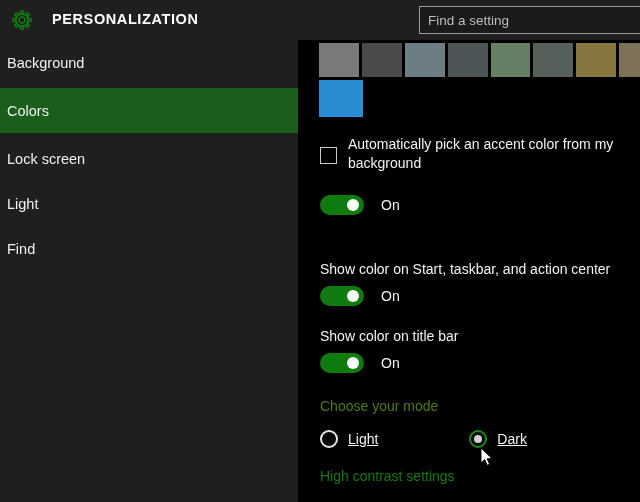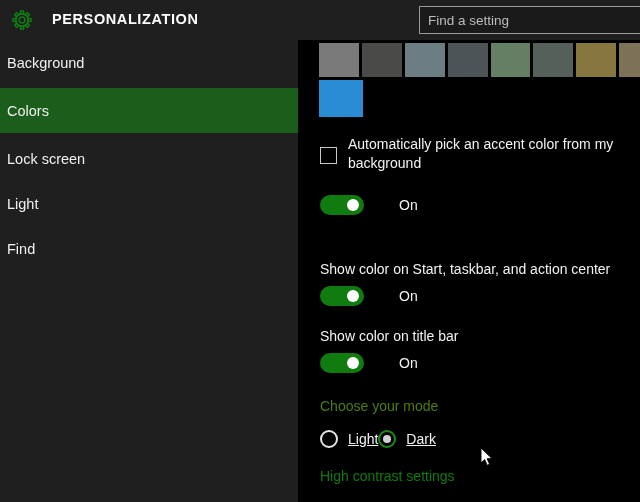--- a/index.html
+++ b/index.html
@@ -145,21 +145,21 @@
     flex: 0 0 auto;
   }
   .toggle .knob {
     position: absolute;
     width: 12px; height: 12px;
     border-radius: 50%;
     background: #ffffff;
     top: 4px; right: 5px;
   }
   .toggle-state {
-    margin-left: 35px;
+    margin-left: 17px;
     font-size: 14px;
     color: #f2f2f2;
   }
 
   
   #mode-group { position: absolute; left: 22px; top: 358px; width: 320px; }
   #mode-caption { font-size: 14px; color: #4d7c0f; margin-bottom: 16px; }
   #mode-options { display: flex; }
   .radio-option { display: flex; align-items: center; }
   .radio {
@@ -174,21 +174,21 @@
   .radio.checked { border-color: #1a8a1a; }
   .radio.checked::after {
     content: "";
     position: absolute;
     width: 8px; height: 8px;
     border-radius: 50%;
     background: #d2d2d2;
     left: 3px; top: 3px;
   }
   .radio-label { margin-left: 10px; font-size: 14px; color: #f2f2f2; text-decoration: underline; }
-  #radio-option-dark { }
+  #radio-option-dark { margin-left: 91px; }
 
   #high-contrast-link {
     position: absolute;
     left: 22px; top: 428px;
     font-size: 14px;
     color: #107c10;
     text-decoration: none;
     white-space: nowrap;
   }
 

